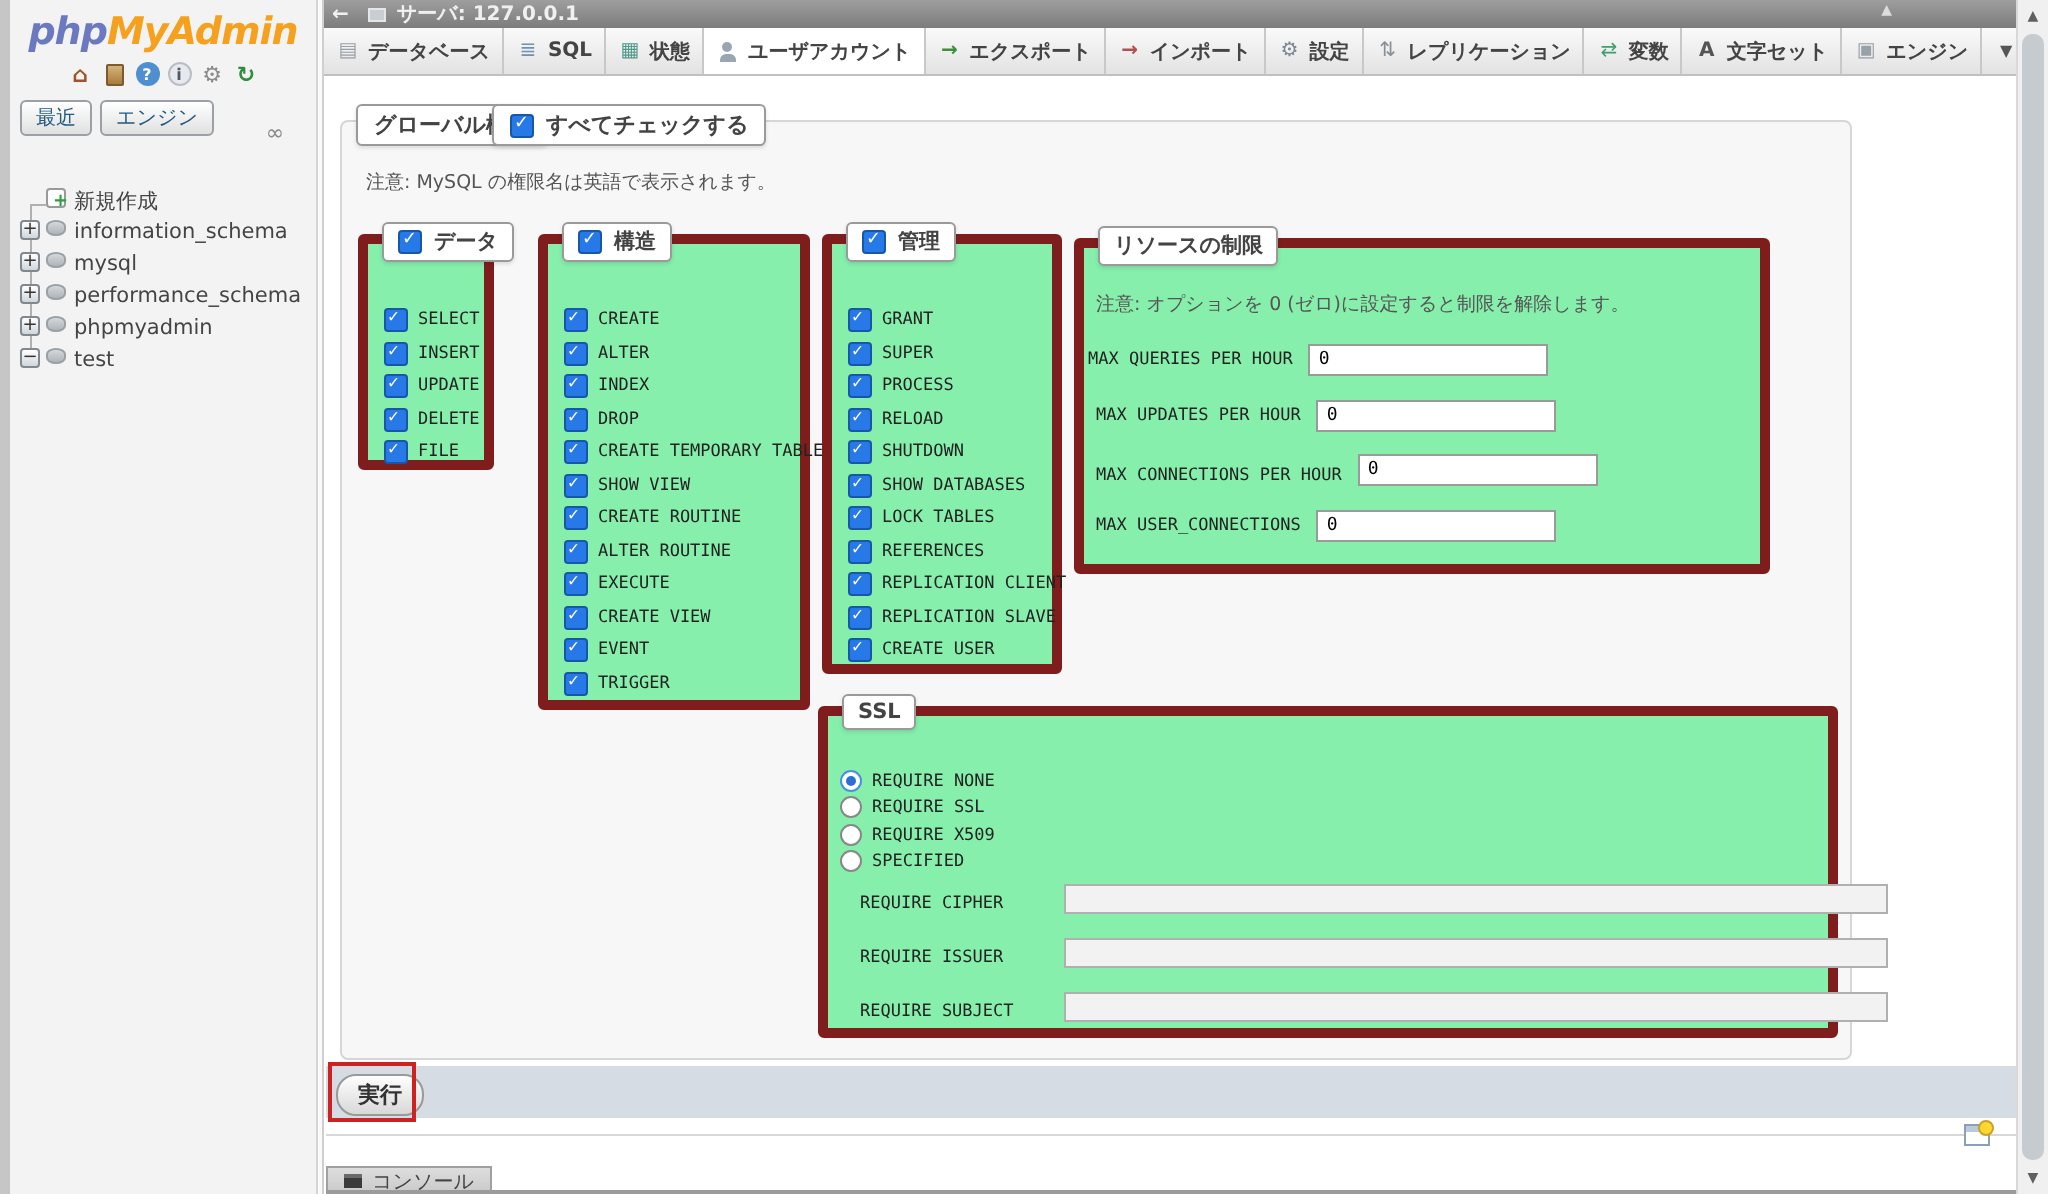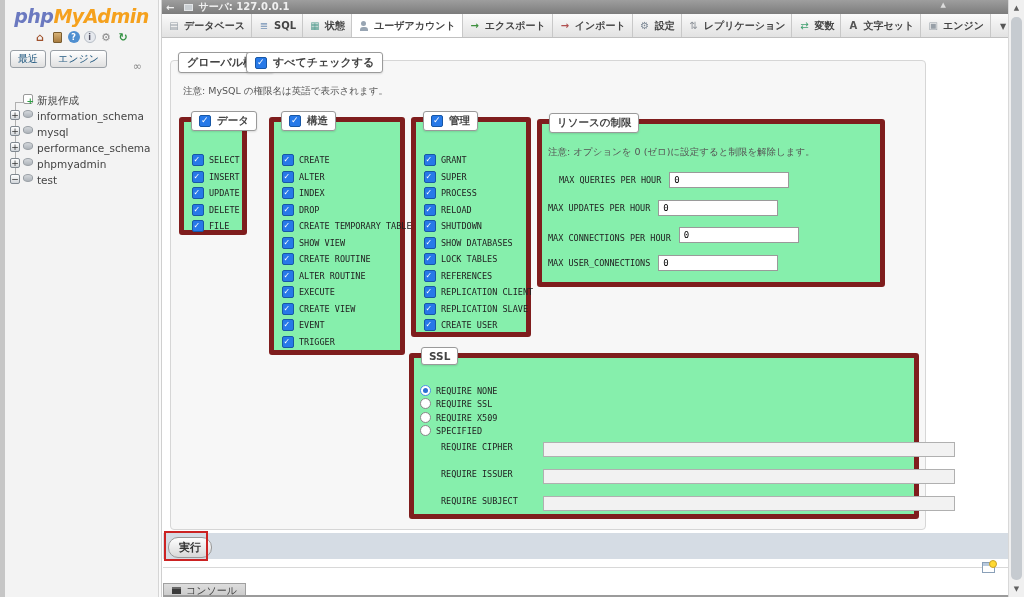--- a/index.html
+++ b/index.html
@@ -83,21 +83,21 @@
   .pad-top { padding-top:28px; }
   .rrow { position:absolute; display:flex; align-items:center; font-family:"DejaVu Sans Mono",monospace; font-size:8.5px; color:#222; }
   .rrow input { margin-left:8px; width:120px; height:16px; border:1px solid #9a9a9a; background:#fff;
                 font-family:"DejaVu Sans Mono",monospace; font-size:9px; padding:1px 4px; }
   .radio { display:inline-block; width:11px; height:11px; border:1px solid #888; border-radius:50%;
            background:#fff; position:relative; cursor:pointer; flex:0 0 auto; }
   .radio.sel { border-color:#4a90e2; }
   .radio.sel::after { content:""; position:absolute; left:2px; top:2px; width:5px; height:5px; border-radius:50%; background:#2b6fd4; }
   .sslrad { display:flex; align-items:flex-end; gap:5px; height:11px; margin:2.5px 0 0 6px;
             font-family:"DejaVu Sans Mono",monospace; font-size:8.5px; color:#222; }
-  .sslrow { position:absolute; left:27px; display:flex; align-items:flex-start;
+  .sslrow { position:absolute; left:16px; display:flex; align-items:flex-end;
             font-family:"DejaVu Sans Mono",monospace; font-size:8.5px; color:#222;gap:16px; }
   .sslrow .lab { display:inline-block; min-width:86px; }
   .sslrow input { width:412px; height:15px; border:1px solid #b0b0b0; background:#f2f2f2; font-size:9px; padding:1px 4px; }
 
   
   .submitstrip { position:absolute; left:1px; top:533px; width:845px; height:26px; background:#d5dce4; }
   .gobtn { position:absolute; left:6px; top:537px; padding:2px 10px; border:1px solid #999; border-radius:10px;
            background:linear-gradient(#fefefe,#d8d8d8); font-size:11px; font-weight:bold; color:#333; cursor:pointer; }
   .redbox { position:absolute; left:2px; top:531px; width:44px; height:30px; border:2px solid #cc2222; z-index:4; }
   .hdiv { position:absolute; left:1px; top:567px; width:845px; border-top:1px solid #d8d8d8; }
@@ -376,21 +376,21 @@
           <span class="cb"></span>
           <span>CREATE USER</span>
         </div>
     </div>
 
     <div class="fs" style="left:366px; top:58px; width:348px; height:168px;">
       <div class="legend glegend">
         <span>リソースの制限</span>
       </div>
       <div class="note" style="left:6px; top:22px;">注意: オプションを 0 (ゼロ)に設定すると制限を解除します。</div>
-      <div class="rrow" style="left:17px; top:48px;">
+      <div class="rrow" style="left:2px; top:48px;">
         <span>MAX QUERIES PER HOUR</span>
         <input type="text" value="0" style="">
       </div>
       <div class="rrow" style="left:6px; top:76px;">
         <span>MAX UPDATES PER HOUR</span>
         <input type="text" value="0" style="">
       </div>
       <div class="rrow" style="left:6px; top:103px;align-items:flex-end;">
         <span>MAX CONNECTIONS PER HOUR</span>
         <input type="text" value="0" style="">

